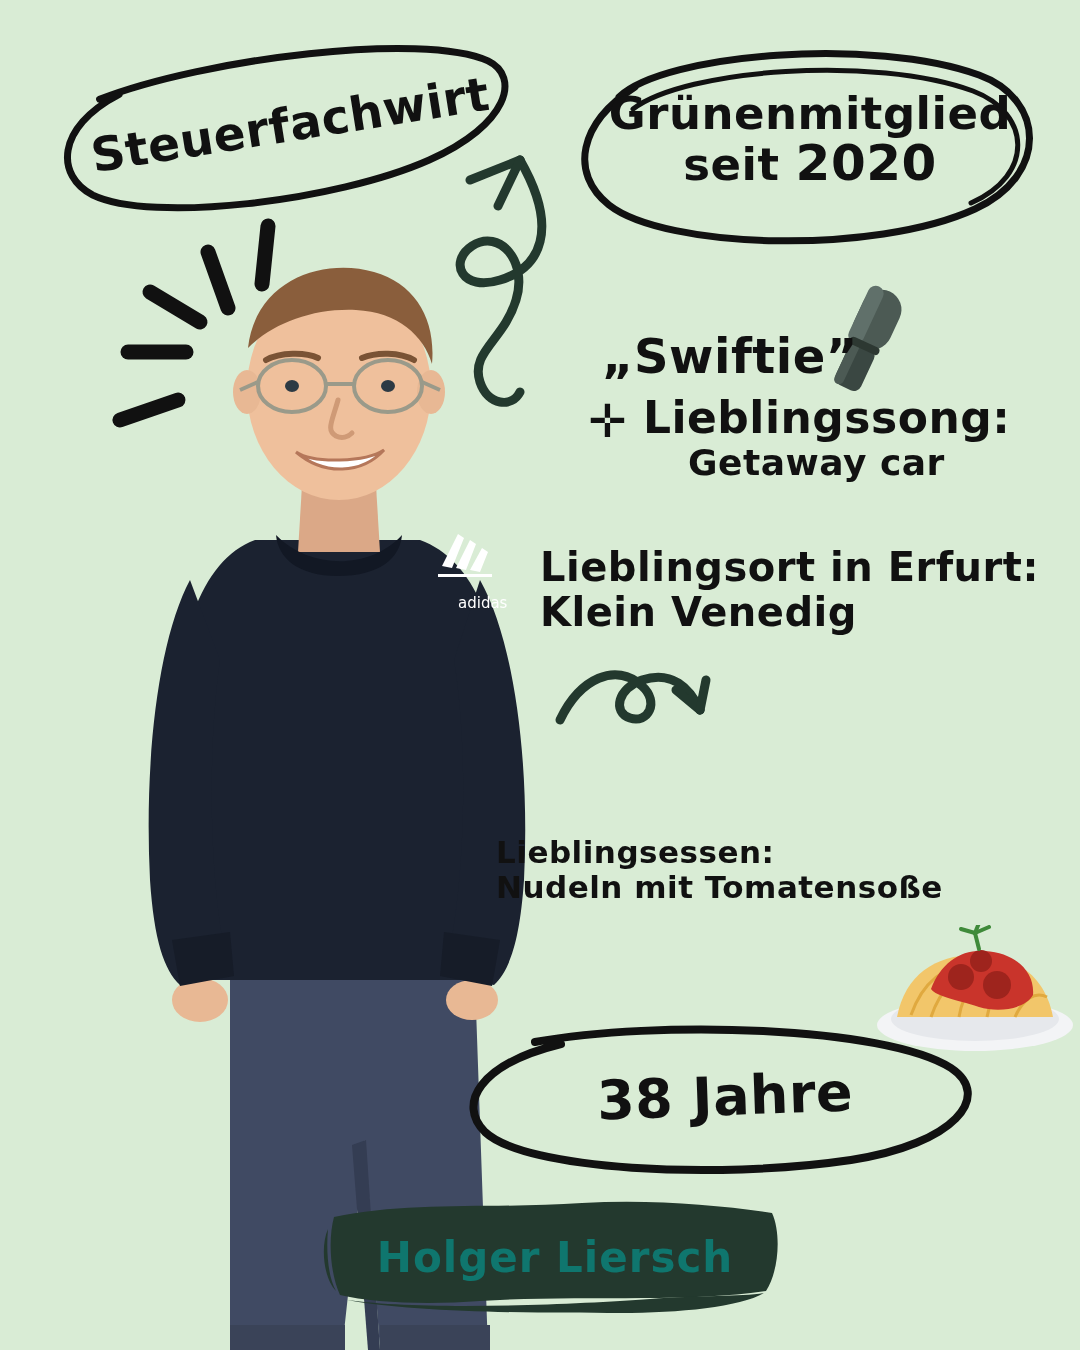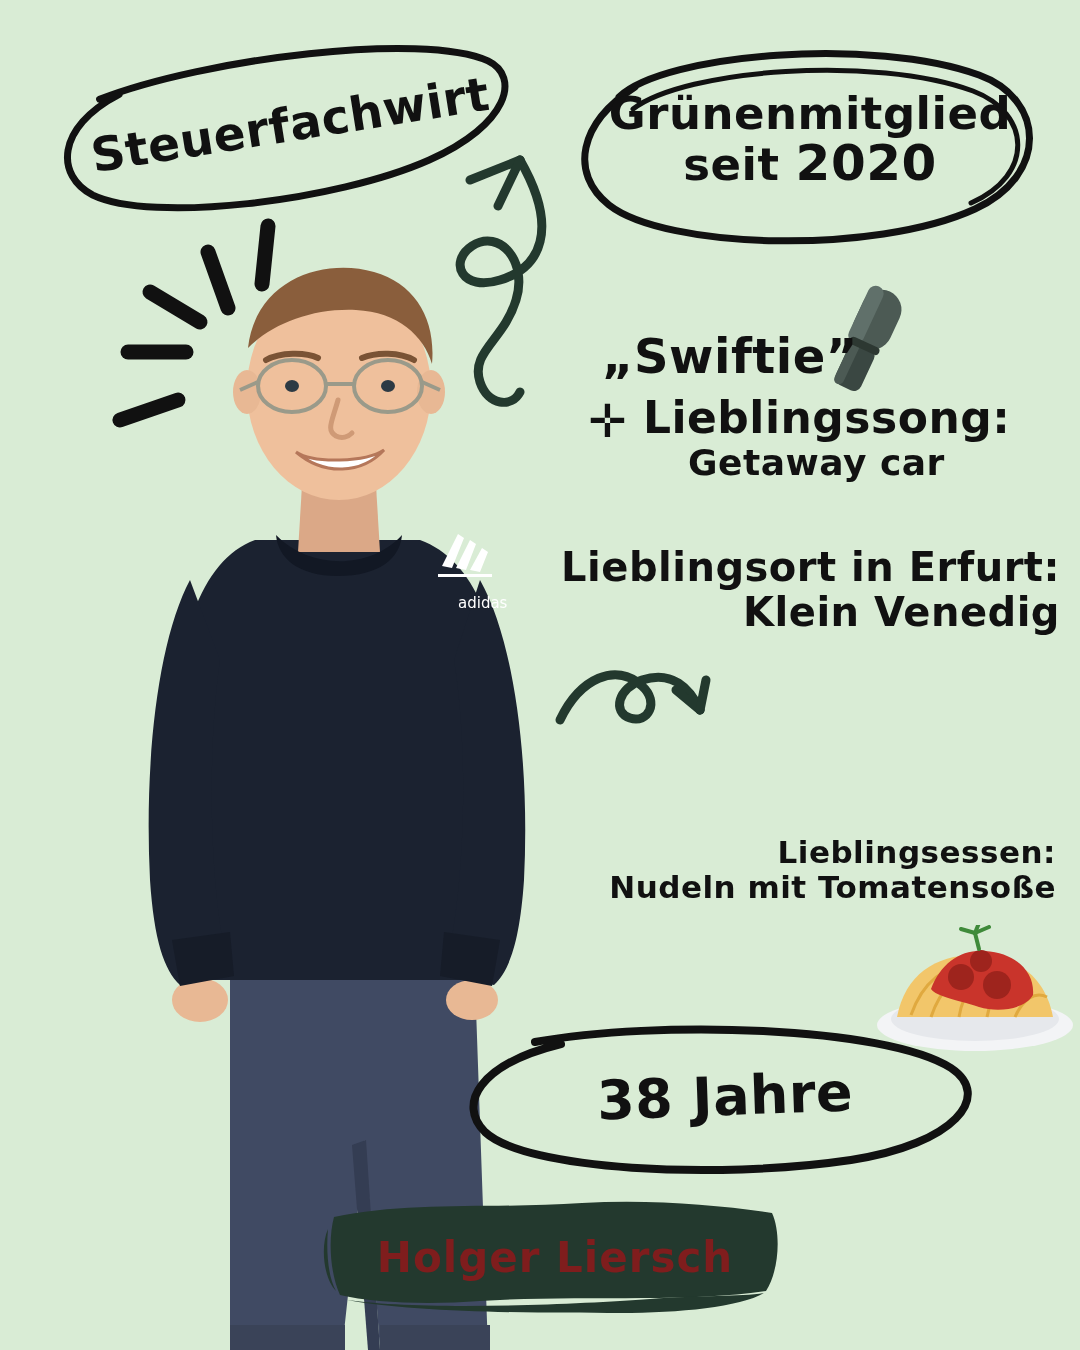--- a/index.html
+++ b/index.html
@@ -91,21 +91,21 @@
     width: 520px;
     height: 1110px;
     text-align: right;
   }
 
   
   .info {
     position: absolute;
     color: #111111;
     font-weight: bold;
-    text-align: right;
+    text-align: left;
     line-height: 1.12;
   }
   #info-swiftie {
     left: 540px;
     top: 330px;
     width: 470px;
     font-size: 48px;
     text-align: left;
     margin-left: 48px;
   }
@@ -159,21 +159,21 @@
     top: 1195px;
     width: 470px;
     height: 120px;
   }
   #name-banner .label {
     position: absolute;
     inset: 0;
     display: flex;
     align-items: center;
     justify-content: center;
-    color: #7f1d1d;
+    color: #0f766e;
     font-size: 42px;
     font-weight: bold;
     letter-spacing: 1px;
     z-index: 3;
     transform: translateY(2px);
   }
 
   
   .deco {
     position: absolute;

